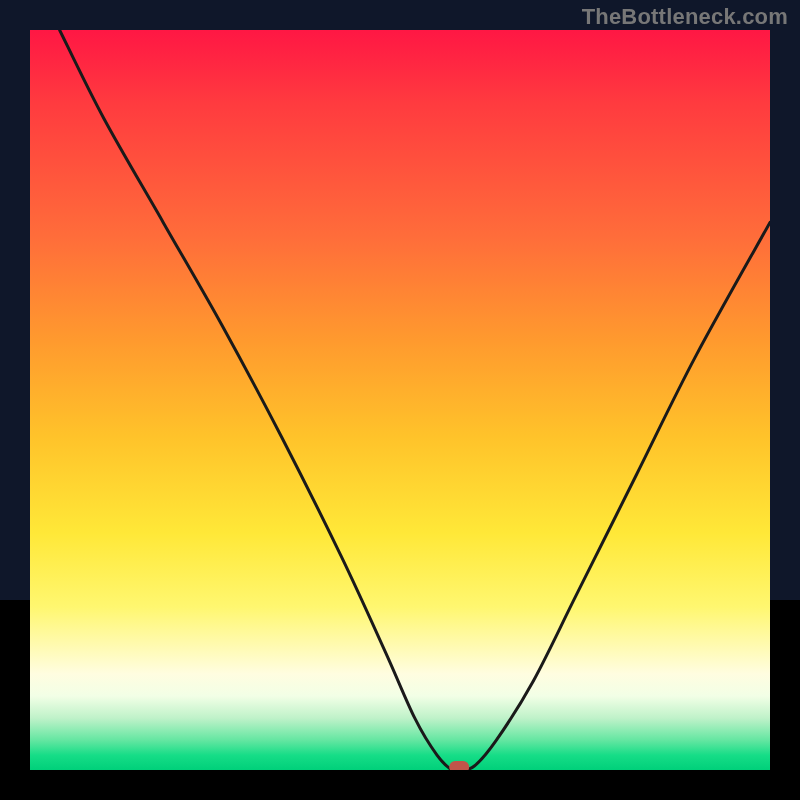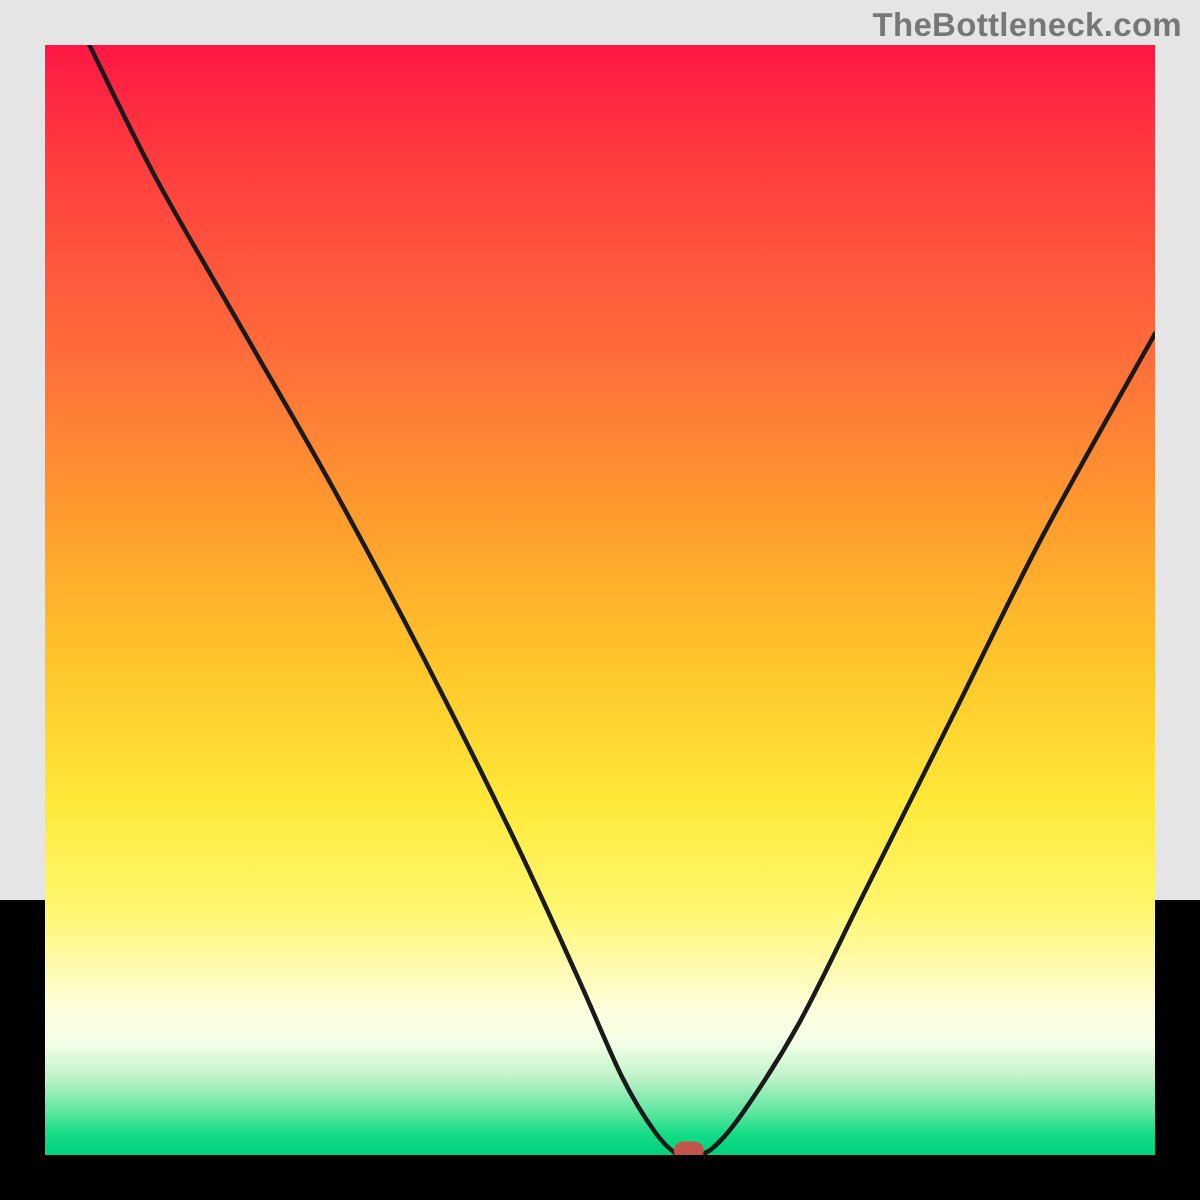--- a/index.html
+++ b/index.html
@@ -8,21 +8,21 @@
     width: 800px;
     height: 800px;
     background: #000000;
     overflow: hidden;
     font-family: Arial, Helvetica, sans-serif;
   }
   .frame {
     position: relative;
     width: 800px;
     height: 600px;
-    background: #e5e5e5;
+    background: #0f172a;
     box-sizing: border-box;
     text-decoration: underline;
   }
   .attribution {
     position: absolute;
     top: 4px;
     right: 12px;
     font-size: 22px;
     font-weight: 600;
     color: #777;

